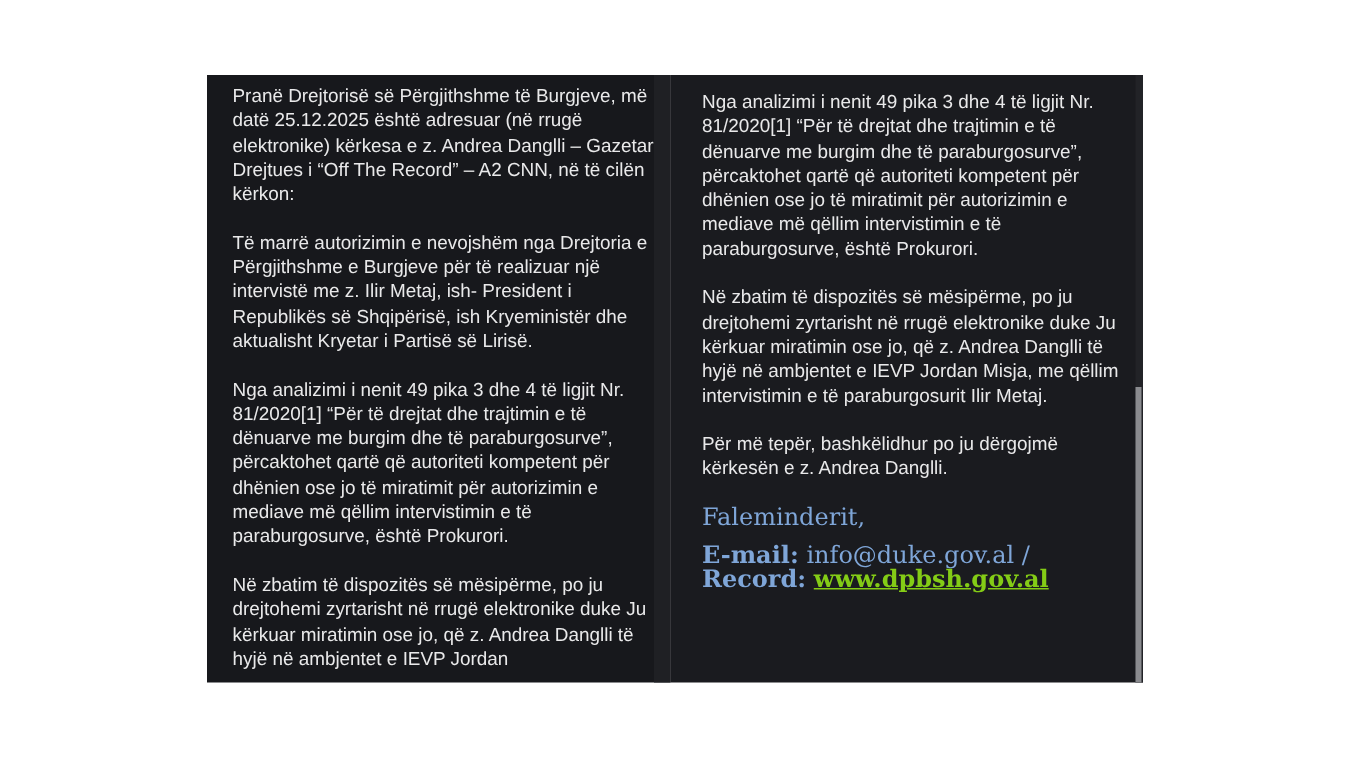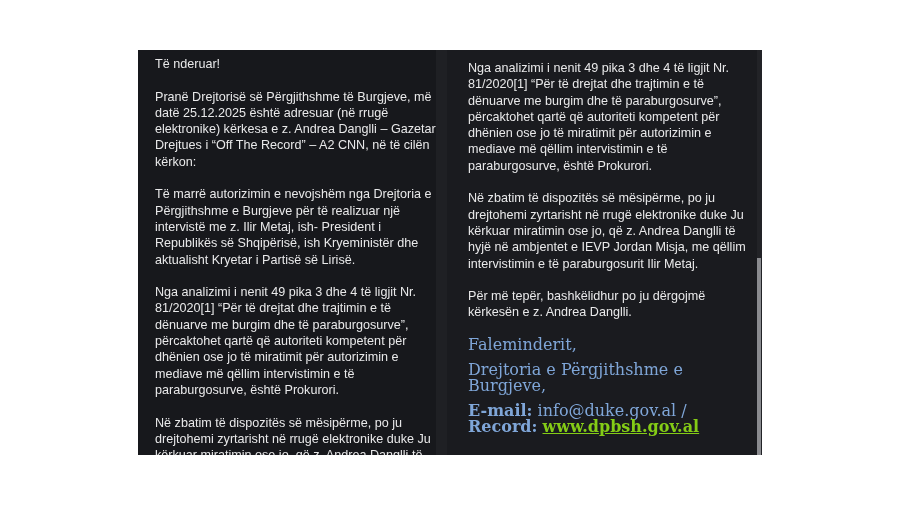--- a/index.html
+++ b/index.html
@@ -17,36 +17,34 @@
   .sig b { font-weight:bold; }
   .sig a { color:#84cc16; text-decoration:underline; font-weight:bold; }
   .scrollbar { position:absolute; left:757px; top:258px; width:4px; height:197px; background:#8a8b8f; }
   .scroll-track { position:absolute; left:757px; top:50px; width:5px; height:405px; background:#222327; }
 </style>
 </head>
 <body>
 
 <div class="panel panel-left">
   <div class="left-content text">
-    <p>Të nderuar!</p>
     <p>Pranë Drejtorisë së Përgjithshme të Burgjeve, më datë 25.12.2025 është adresuar (në rrugë elektronike) kërkesa e z. Andrea Danglli – Gazetar, Drejtues i “Off The Record” – A2 CNN, në të cilën kërkon:</p>
     <p>Të marrë autorizimin e nevojshëm nga Drejtoria e Përgjithshme e Burgjeve për të realizuar një intervistë me z. Ilir Metaj, ish- President i Republikës së Shqipërisë, ish Kryeministër dhe aktualisht Kryetar i Partisë së Lirisë.</p>
     <p>Nga analizimi i nenit 49 pika 3 dhe 4 të ligjit Nr. 81/2020[1] “Për të drejtat dhe trajtimin e të dënuarve me burgim dhe të paraburgosurve”, përcaktohet qartë që autoriteti kompetent për dhënien ose jo të miratimit për autorizimin e mediave më qëllim intervistimin e të paraburgosurve, është Prokurori.</p>
     <p>Në zbatim të dispozitës së mësipërme, po ju drejtohemi zyrtarisht në rrugë elektronike duke Ju kërkuar miratimin ose jo, që z. Andrea Danglli të hyjë në ambjentet e IEVP Jordan</p>
   </div>
 </div>
 <div class="strip"></div>
 
 <div class="panel panel-right">
   <div class="right-content text">
     <p>Nga analizimi i nenit 49 pika 3 dhe 4 të ligjit Nr. 81/2020[1] “Për të drejtat dhe trajtimin e të dënuarve me burgim dhe të paraburgosurve”, përcaktohet qartë që autoriteti kompetent për dhënien ose jo të miratimit për autorizimin e mediave më qëllim intervistimin e të paraburgosurve, është Prokurori.</p>
     <p>Në zbatim të dispozitës së mësipërme, po ju drejtohemi zyrtarisht në rrugë elektronike duke Ju kërkuar miratimin ose jo, që z. Andrea Danglli të hyjë në ambjentet e IEVP Jordan Misja, me qëllim intervistimin e të paraburgosurit Ilir Metaj.</p>
     <p>Për më tepër, bashkëlidhur po ju dërgojmë kërkesën e z. Andrea Danglli.</p>
     <div class="sig">
       <div class="line">Faleminderit,</div>
-      <div class="line">Drejtoria e Përgjithshme e Burgjeve,</div>
       <div><b>E-mail:</b><span> info@duke.gov.al /</span></div>
       <div><b>Record:</b> <a>www.dpbsh.gov.al </a></div>
     </div>
   </div>
 </div>
 <div class="scroll-track"></div>
 <div class="scrollbar"></div>
 
 </body></html>

